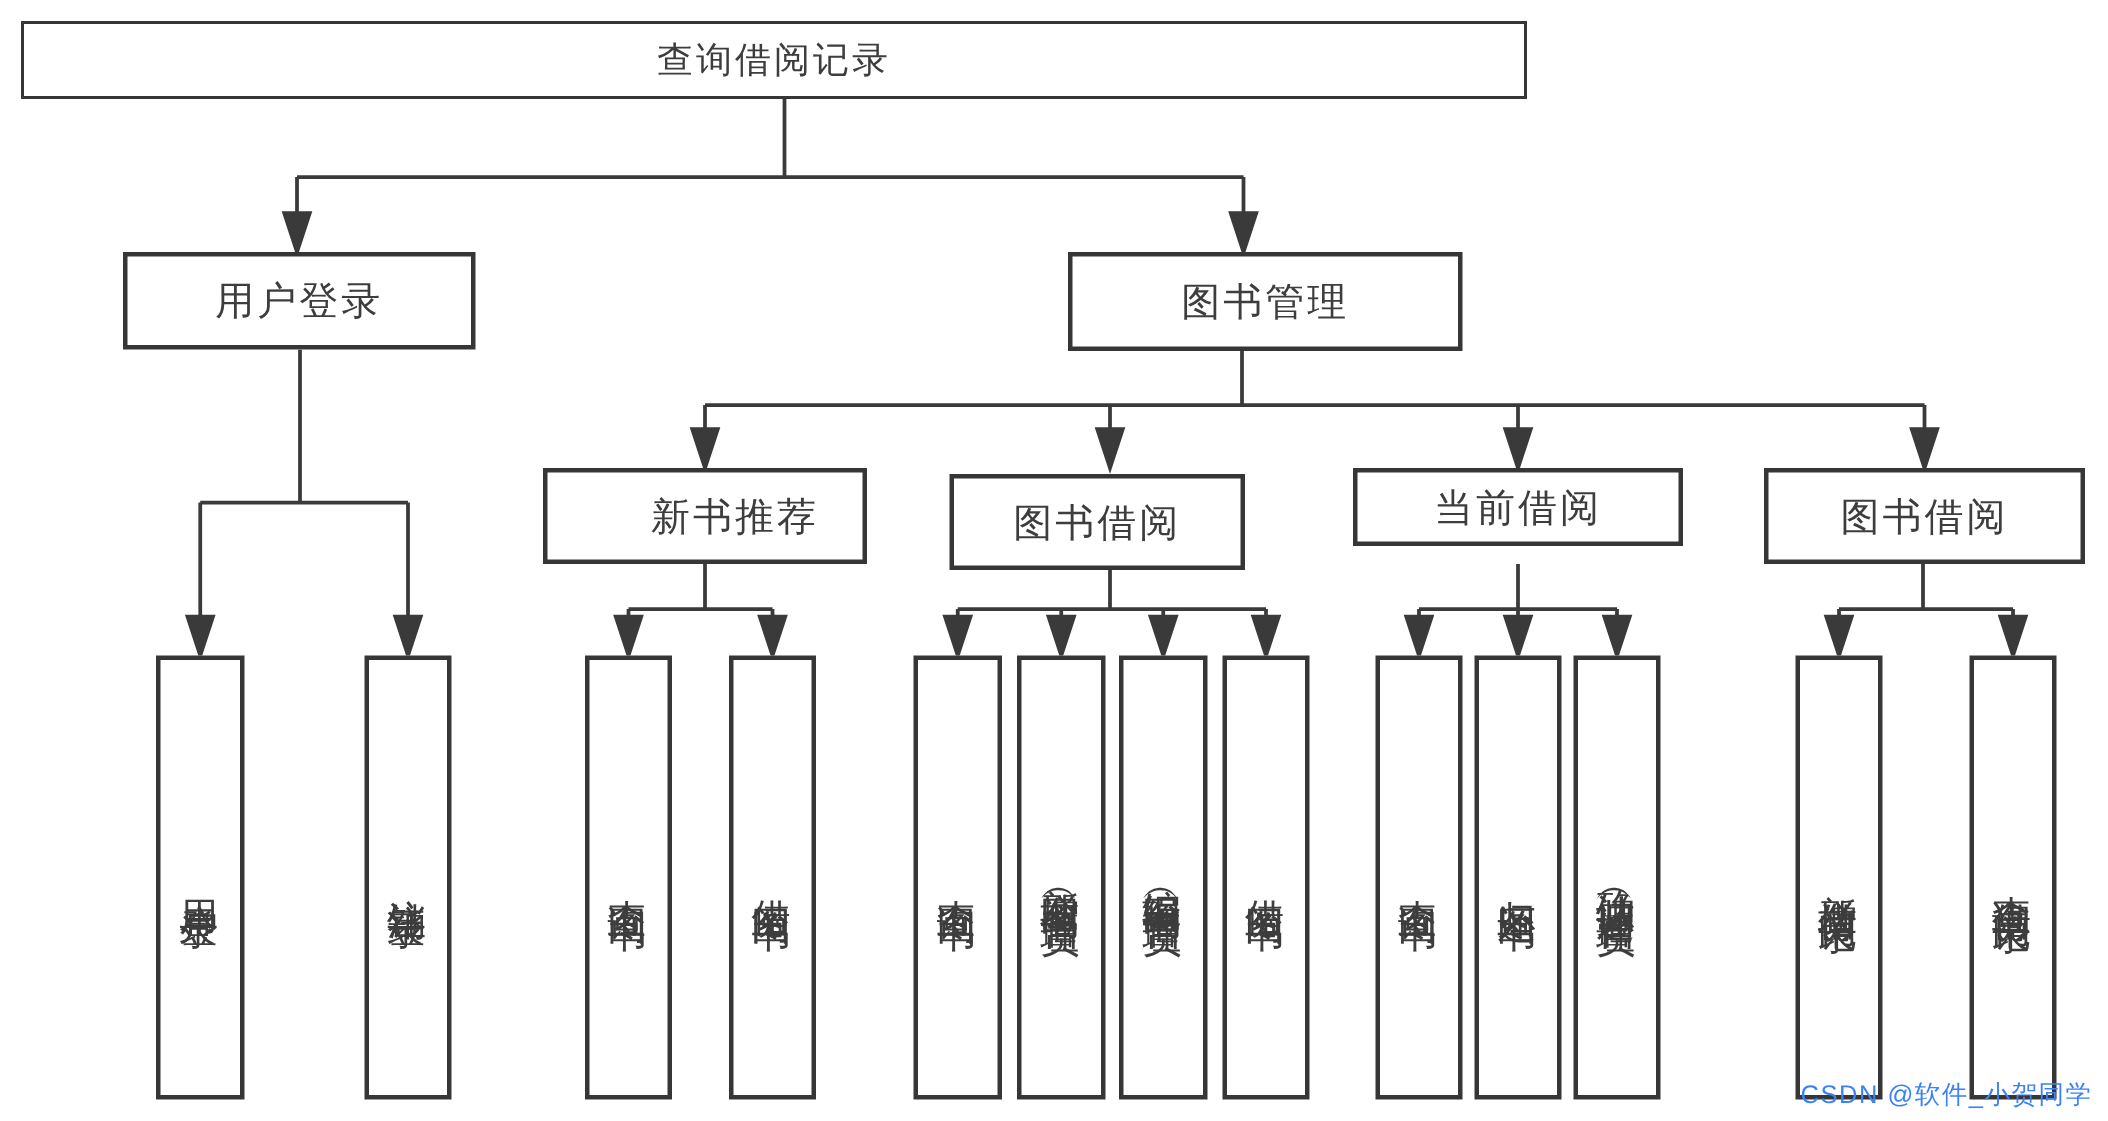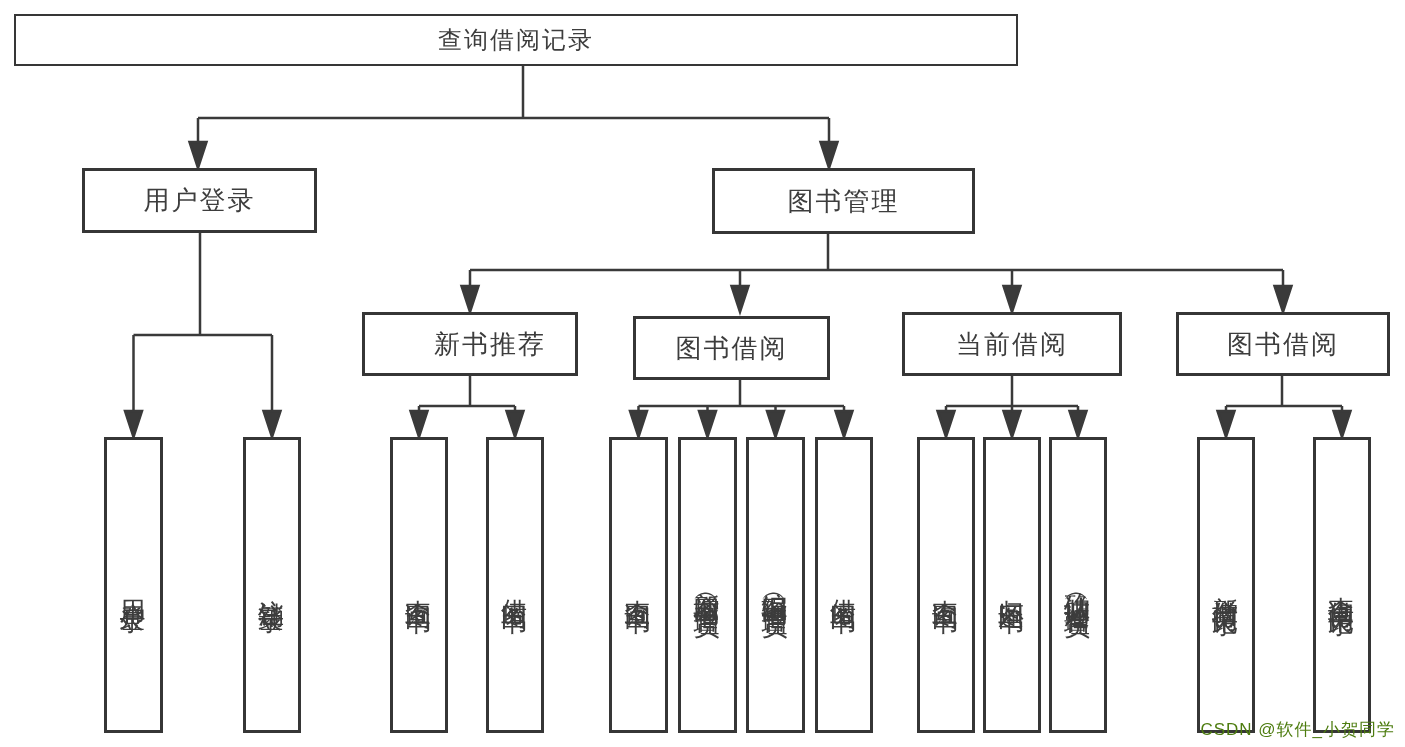--- a/index.html
+++ b/index.html
@@ -51,21 +51,21 @@
     letter-spacing: 3px;
     top: 437px;
     height: 296px;
   }
   .watermark {
     position: absolute;
     right: 10px;
     bottom: 6px;
     font-size: 17px;
     letter-spacing: 1px;
-    color: #4d7c0f;
+    color: #3b82f6;
   }
 </style>
 </head>
 <body>
 
 <div class="canvas">
 
   <svg class="connectors" viewBox="0 0 1405 747" xmlns="http://www.w3.org/2000/svg">
     <g stroke="#3a3a3a" stroke-width="2.5" fill="#3a3a3a">
 
@@ -118,21 +118,21 @@
     </g>
   </svg>
 
   <div class="box hbox rootbox" style="left:14px; top:14px; width:1004px; height:52px;">查询借阅记录</div>
 
   <div class="box hbox" style="left:82px; top:168px; width:235px; height:65px;">用户登录</div>
   <div class="box hbox" style="left:712px; top:168px; width:263px; height:66px;">图书管理</div>
 
   <div class="box hbox" style="left:362px; top:312px; width:216px; height:64px;padding-left:40px;">新书推荐</div>
   <div class="box hbox" style="left:633px; top:316px; width:197px; height:64px;">图书借阅</div>
-  <div class="box hbox" style="left:902px; top:312px; width:220px; height:64px;">当前借阅</div>
+  <div class="box hbox" style="left:902px; top:312px; width:220px; height:52px;">当前借阅</div>
   <div class="box hbox" style="left:1176px; top:312px; width:214px; height:64px;">图书借阅</div>
 
   <div class="box vbox" style="left:104px; width:59px;">用户登录</div>
   <div class="box vbox" style="left:243px; width:58px;">注销登录</div>
 
   <div class="box vbox" style="left:390px; width:58px;">查询图书</div>
   <div class="box vbox" style="left:486px; width:58px;">借阅图书</div>
 
   <div class="box vbox" style="left:609px; width:59px;">查询图书</div>
   <div class="box vbox" style="left:678px; width:59px;">新增图书（管理员）</div>

